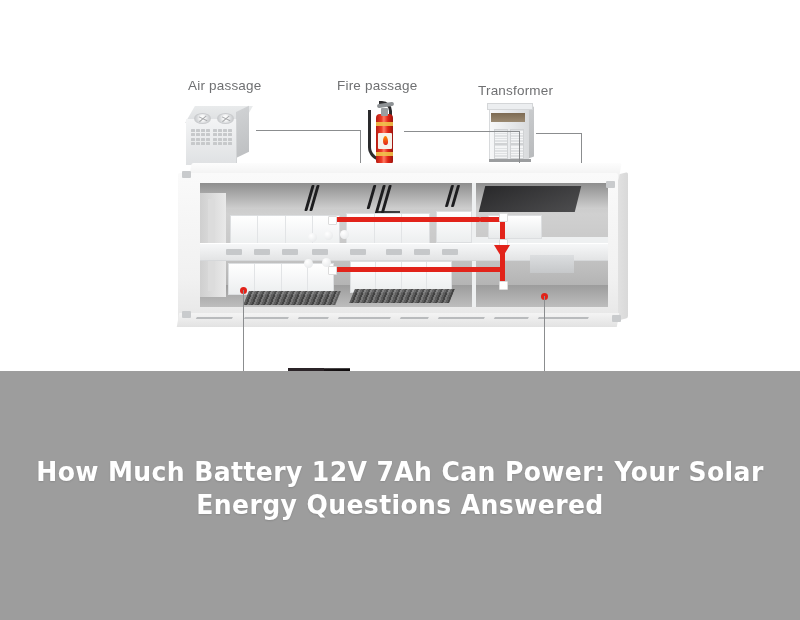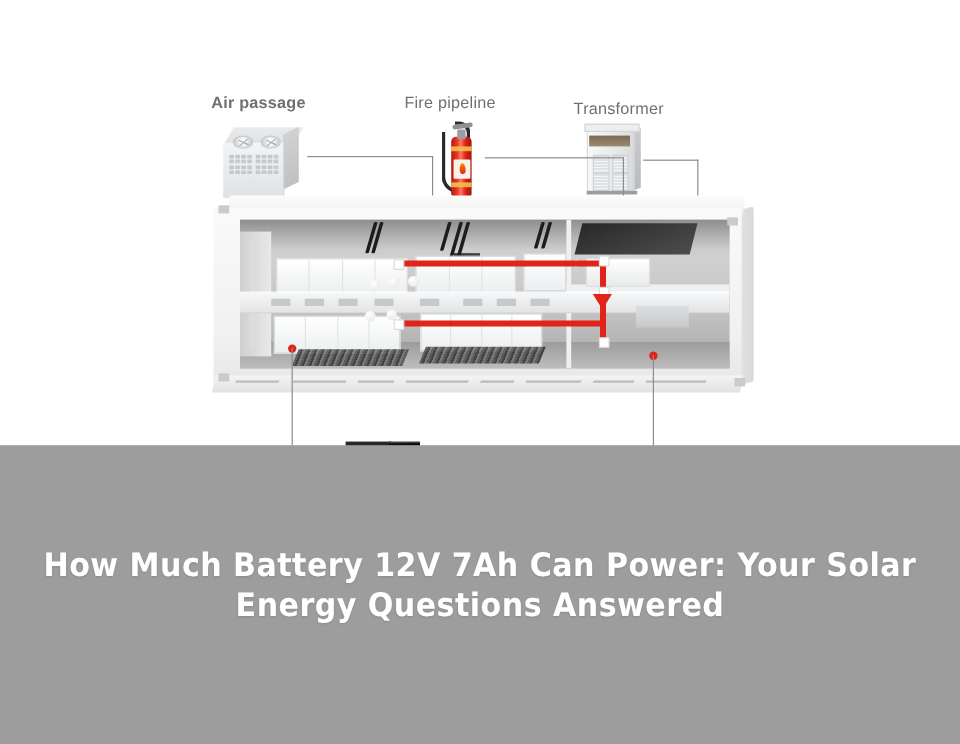--- a/index.html
+++ b/index.html
@@ -222,22 +222,22 @@
     text-shadow:0 1px 2px rgba(0,0,0,.12);
   }
 </style>
 </head>
 <body>
 
 <div id="stage">
 
   <div id="photo">
 
-    <div class="lbl" style="left:176px;top:78px;font-weight:bold;">Air passage</div>
-    <div class="lbl" style="left:337px;top:78px;">Fire pipeline</div>
+    <div class="lbl" style="left:188px;top:78px;">Air passage</div>
+    <div class="lbl" style="left:337px;top:78px;">Fire passage</div>
     <div class="lbl" style="left:478px;top:83px;">Transformer</div>
 
     <div id="hvac">
       <div class="top"></div>
       <div class="side"></div>
       <div class="body"></div>
       <div class="fan" style="left:8px;top:7px;"></div>
       <div class="fan" style="left:31px;top:7px;"></div>
       <div class="grid" style="left:5px;top:23px;width:19px;">
         <i></i>

